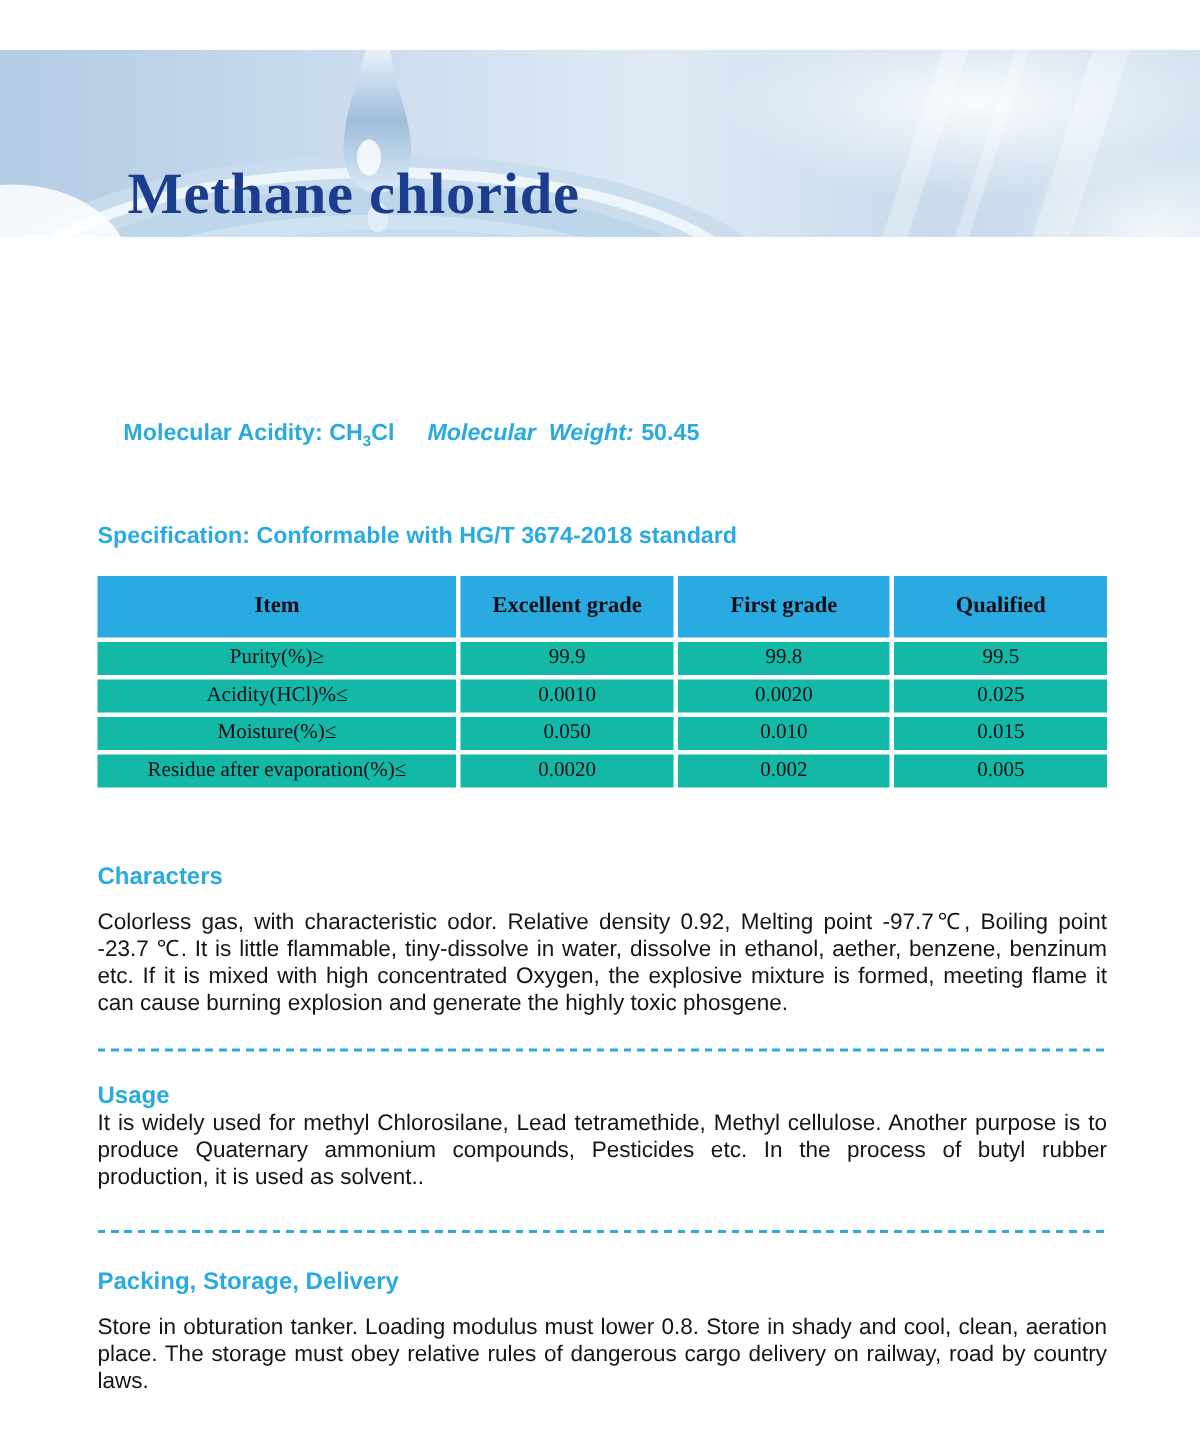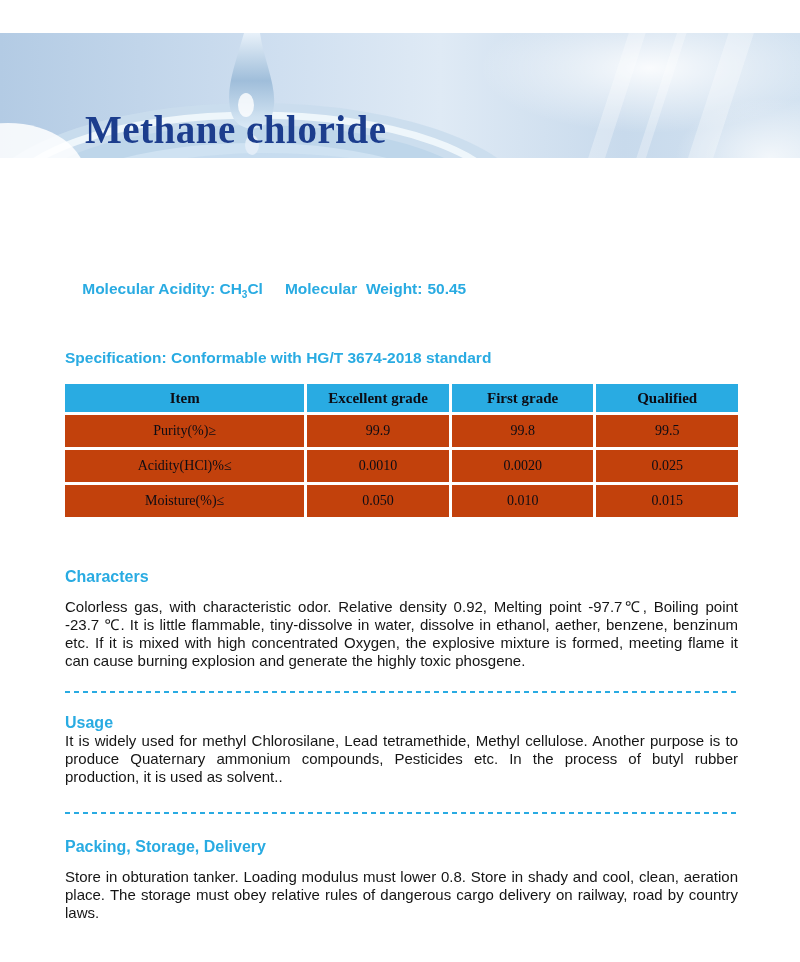--- a/index.html
+++ b/index.html
@@ -51,49 +51,49 @@
     font-weight: bold;
     font-size: 15.5px;
     white-space: pre-wrap;
   }
   .formula-line { margin-top: 68px; }
   .formula-sub {
     font-size: 10px;
     vertical-align: -4px;
     font-weight: bold;
   }
-  .weight-label { margin-left: 22px; }
+  .weight-label { margin-left: 22px; font-style: italic; }
   .weight-value { margin-left: 5px; }
   .spec-line { margin-top: 31px; }
 
   
   table.spec-table {
     margin-top: 14px;
     margin-left: -3px;
     border-collapse: separate;
     border-spacing: 3px;
     width: 679px;
     table-layout: fixed;
   }
   .spec-table th {
     background: #29abe2;
     color: #0c0c14;
     font-family: "Liberation Serif", serif;
     font-size: 15px;
     font-weight: bold;
-    height: 28px;
+    height: 41px;
     padding: 0;
     text-align: center;
   }
   .spec-table td {
-    background: #c2410c;
+    background: #14b8a6;
     color: #0c0c14;
     font-family: "Liberation Serif", serif;
     font-size: 14px;
-    height: 32px;
+    height: 22px;
     padding: 0;
     text-align: center;
   }
   .col-item { width: 36%; }
   .col-grade { width: 21.3%; }
 
   
   .section-heading {
     color: #29abe2;
     font-weight: bold;
@@ -200,20 +200,26 @@
         <td>0.0010</td>
         <td>0.0020</td>
         <td>0.025</td>
       </tr>
       <tr>
         <td>Moisture(%)≤</td>
         <td>0.050</td>
         <td>0.010</td>
         <td>0.015</td>
       </tr>
+      <tr>
+        <td>Residue after evaporation(%)≤</td>
+        <td>0.0020</td>
+        <td>0.002</td>
+        <td>0.005</td>
+      </tr>
     </tbody>
   </table>
 
   <div class="section-heading heading-characters">Characters</div>
   <div class="body-text para-characters">Colorless gas, with characteristic odor. Relative density 0.92, Melting point -97.7℃, Boiling point -23.7 ℃. It is little flammable, tiny-dissolve in water, dissolve in ethanol, aether, benzene, benzinum etc. If it is mixed with high concentrated Oxygen, the explosive mixture is formed, meeting flame it can cause burning explosion and generate the highly toxic phosgene.</div>
 
   <div class="divider divider-1"></div>
 
   <div class="section-heading heading-usage">Usage</div>
   <div class="body-text para-usage">It is widely used for methyl Chlorosilane, Lead tetramethide, Methyl cellulose. Another purpose is to produce Quaternary ammonium compounds, Pesticides etc. In the process of butyl rubber production, it is used as solvent..</div>

